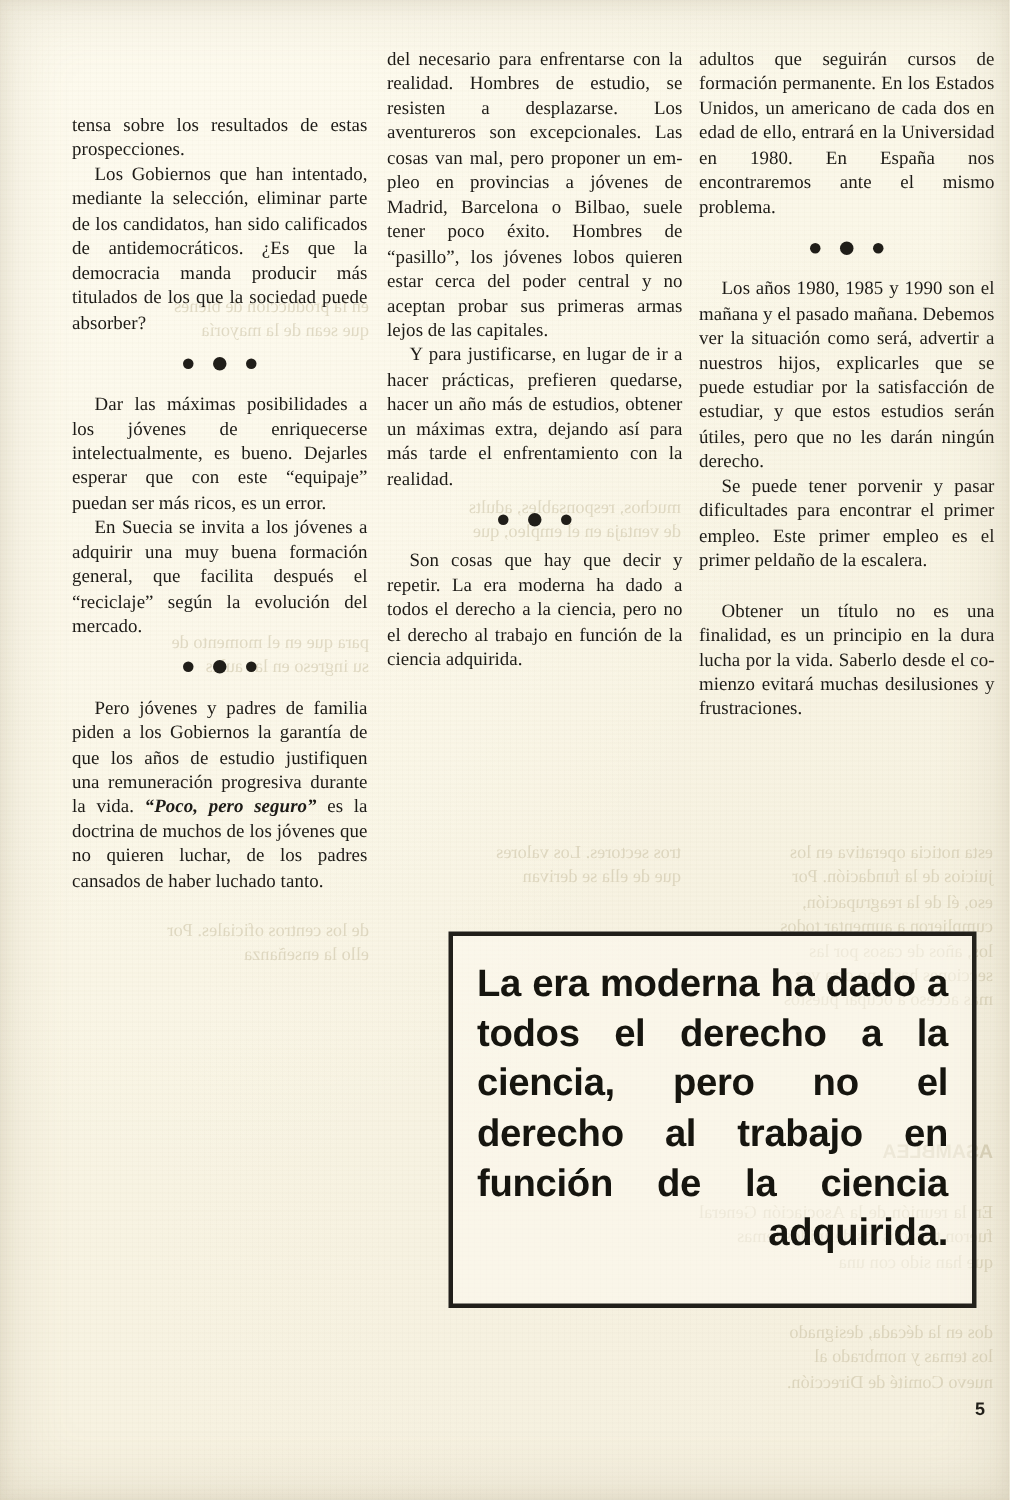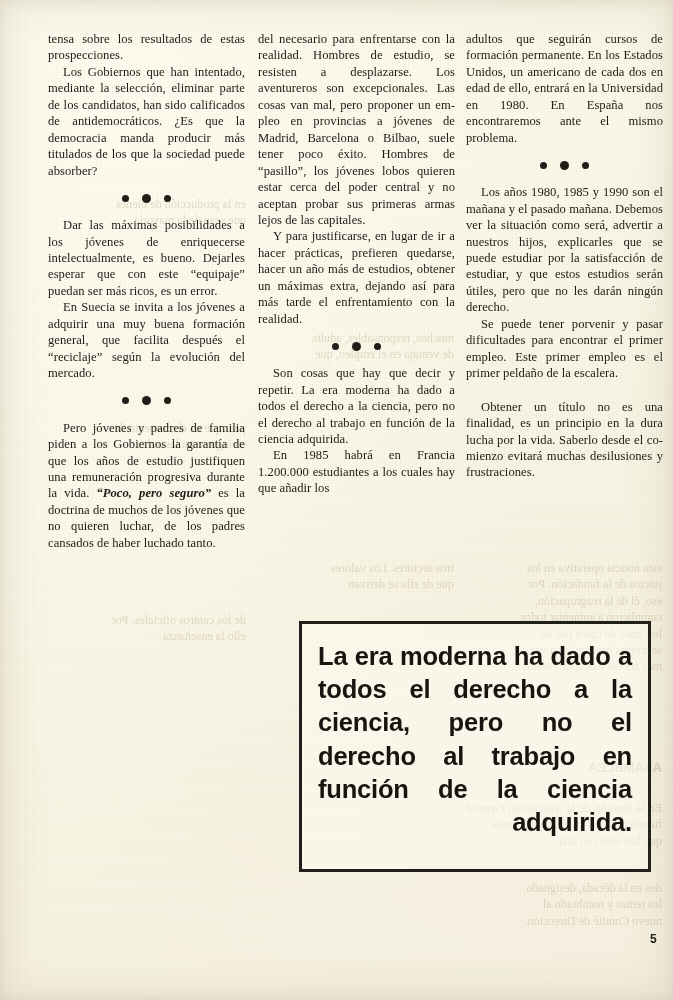--- a/index.html
+++ b/index.html
@@ -69,21 +69,21 @@
     left: 48px;
     top: 31px;
     width: 608px;
     height: 900px;
   }
   .col {
     position: absolute;
     top: 0;
     width: 197px;
   }
-  #col1 { left: 0; }
+  #col1 { left: 0; margin-top: 44px; }
   #col2 { left: 210px; }
   #col3 { left: 418px; font-family: Liberation Serif, serif; }
 
   .col p {
     margin: 0;
     font-size: 12.6px;
     line-height: 16.45px;
     text-align: justify;
     text-indent: 15px;
     color: #1d1b17;
@@ -203,21 +203,20 @@
       </div>
     <div class="col" id="col2">
         <p class="noindent">del necesario para enfrentar­se con la realidad. Hombres de estudio, se resisten a des­plazarse. Los aventureros son excepcionales. Las cosas van mal, pero proponer un em­pleo en provincias a jóvenes de Madrid, Barcelona o Bil­bao, suele tener poco éxito. Hombres de “pasillo”, los jó­venes lobos quieren estar cerca del poder central y no aceptan probar sus primeras armas lejos de las capitales.</p>
         <p>Y para justificarse, en lu­gar de ir a hacer prácticas, prefieren quedarse, hacer un año más de estudios, obtener un máximas extra, dejando así para más tarde el enfrenta­miento con la realidad.</p>
         <div class="dots">
           <i></i>
           <i class="mid"></i>
           <i></i>
         </div>
         <p>Son cosas que hay que de­cir y repetir. La era moderna ha dado a todos el derecho a la ciencia, pero no el dere­cho al trabajo en función de la ciencia adquirida.</p>
-        <p>En 1985 habrá en Francia 1.200.000 estudiantes a los cuales hay que añadir los</p>
       </div>
     <div class="col" id="col3">
         <p class="noindent">adultos que seguirán cursos de formación permanente. En los Estados Unidos, un ame­ricano de cada dos en edad de ello, entrará en la Univer­sidad en 1980. En España nos encontraremos ante el mismo problema.</p>
         <div class="dots">
           <i></i>
           <i class="mid"></i>
           <i></i>
         </div>
         <p>Los años 1980, 1985 y 1990 son el mañana y el pasado mañana. Debemos ver la si­tuación como será, advertir a nuestros hijos, explicarles que se puede estudiar por la satisfacción de estudiar, y que estos estudios serán útiles, pero que no les darán ningún derecho.</p>
         <p>Se puede tener porvenir y pasar dificultades para encon­trar el primer empleo. Este primer empleo es el primer peldaño de la escalera.</p>

